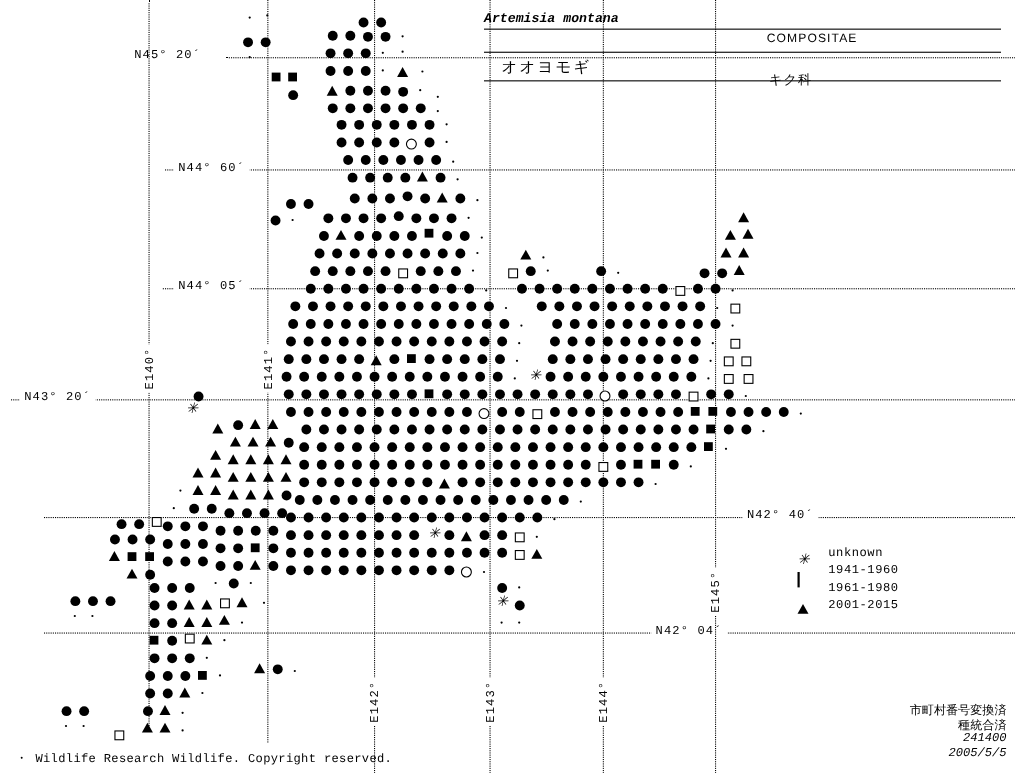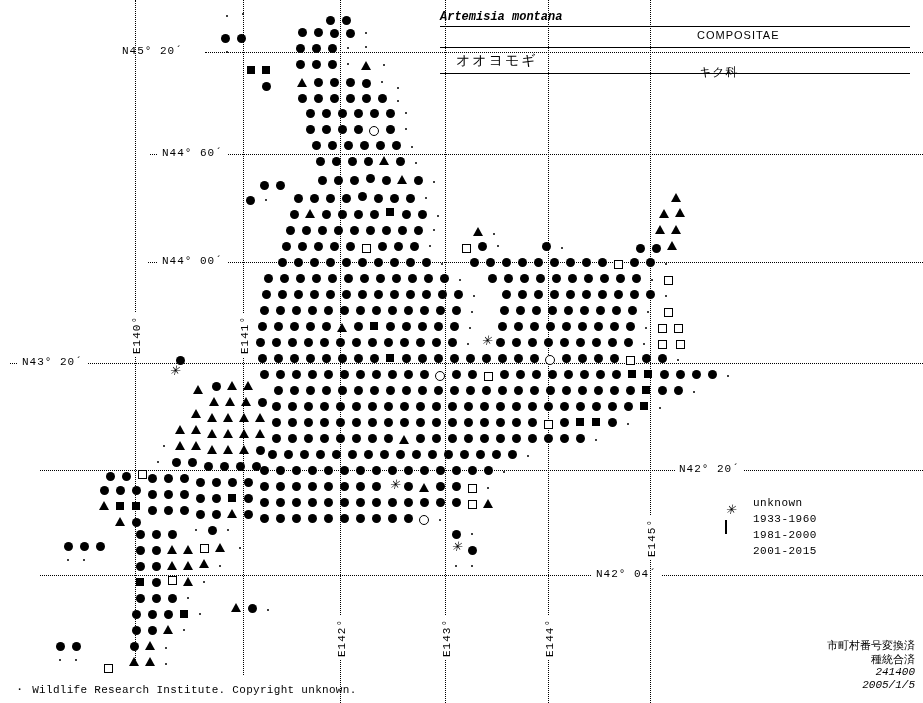--- a/index.html
+++ b/index.html
@@ -251,25 +251,25 @@
   <div class="hdr-jp">オオヨモギ</div>
   <div class="hdr-jpfam">キク科</div>
   <div class="hdr-rule3"></div>
 
   <div id="graticule">
       <div class="grid-h" style="left: 205px; top: 52px; width: 718px;"></div>
       <div class="lat-label" style="left: 118px; top: 45px; background: rgb(255, 255, 255); padding: 0px 4px;">N45° 20´</div>
       <div class="grid-h" style="left: 150px; top: 154px; width: 773px;"></div>
       <div class="lat-label" style="left: 158px; top: 147px; background: rgb(255, 255, 255); padding: 0px 4px;">N44° 60´</div>
       <div class="grid-h" style="left: 148px; top: 262px; width: 775px;"></div>
-      <div class="lat-label" style="left: 158px; top: 255px; background: rgb(255, 255, 255); padding: 0px 4px;">N44° 00´</div>
+      <div class="lat-label" style="left: 158px; top: 255px; background: rgb(255, 255, 255); padding: 0px 4px;">N44° 05´</div>
       <div class="grid-h" style="left: 10px; top: 363px; width: 913px;"></div>
       <div class="lat-label" style="left: 18px; top: 356px; background: rgb(255, 255, 255); padding: 0px 4px;">N43° 20´</div>
       <div class="grid-h" style="left: 40px; top: 470px; width: 883px;"></div>
-      <div class="lat-label" style="left: 675px; top: 463px; background: rgb(255, 255, 255); padding: 0px 4px;">N42° 20´</div>
+      <div class="lat-label" style="left: 675px; top: 463px; background: rgb(255, 255, 255); padding: 0px 4px;">N42° 40´</div>
       <div class="grid-h" style="left: 40px; top: 575px; width: 883px;"></div>
       <div class="lat-label" style="left: 592px; top: 568px; background: rgb(255, 255, 255); padding: 0px 4px;">N42° 04´</div>
       <div class="grid-v" style="left: 135px; top: 0px; height: 660px;"></div>
       <div class="lon-label" style="left: 131px; top: 357px; background: rgb(255, 255, 255); padding: 0px 3px;">E140°</div>
       <div class="grid-v" style="left: 243px; top: 0px; height: 675px;"></div>
       <div class="lon-label" style="left: 239px; top: 357px; background: rgb(255, 255, 255); padding: 0px 3px;">E141°</div>
       <div class="grid-v" style="left: 340px; top: 0px; height: 703px;"></div>
       <div class="lon-label" style="left: 336px; top: 660px; background: rgb(255, 255, 255); padding: 0px 3px;">E142°</div>
       <div class="grid-v" style="left: 445px; top: 0px; height: 703px;"></div>
       <div class="lon-label" style="left: 441px; top: 660px; background: rgb(255, 255, 255); padding: 0px 3px;">E143°</div>
@@ -2212,32 +2212,32 @@
     </div>
 
   <div id="legend">
     <div id="legend-rows">
         <div class="legend-row">
           <div class="legend-sym s-ast"><i>✳</i></div>
           <div class="legend-label">unknown</div>
         </div>
         <div class="legend-row">
           <div class="legend-sym s-osq"><i></i></div>
-          <div class="legend-label">1933-1960</div>
+          <div class="legend-label">1941-1960</div>
         </div>
         <div class="legend-row">
-          <div class="legend-sym s-fcir"><i></i></div>
-          <div class="legend-label">1981-2000</div>
+          <div class="legend-sym s-ftri"><i></i></div>
+          <div class="legend-label">1961-1980</div>
         </div>
         <div class="legend-row">
           <div class="legend-sym s-fsq"><i></i></div>
           <div class="legend-label">2001-2015</div>
         </div>
       </div>
   </div>
 
   <div class="foot-right foot-jp" style="top:638px">市町村番号変換済</div>
   <div class="foot-right foot-jp" style="top:652px">種統合済</div>
   <div class="foot-right foot-code" style="top:666px">241400</div>
-  <div class="foot-right foot-code" style="top:679px">2005/1/5</div>
-  <div class="copyright">・ Wildlife Research Institute. Copyright unknown.</div>
+  <div class="foot-right foot-code" style="top:679px">2005/5/5</div>
+  <div class="copyright">・ Wildlife Research Wildlife. Copyright reserved.</div>
 
 </div>
 
 </body></html>

